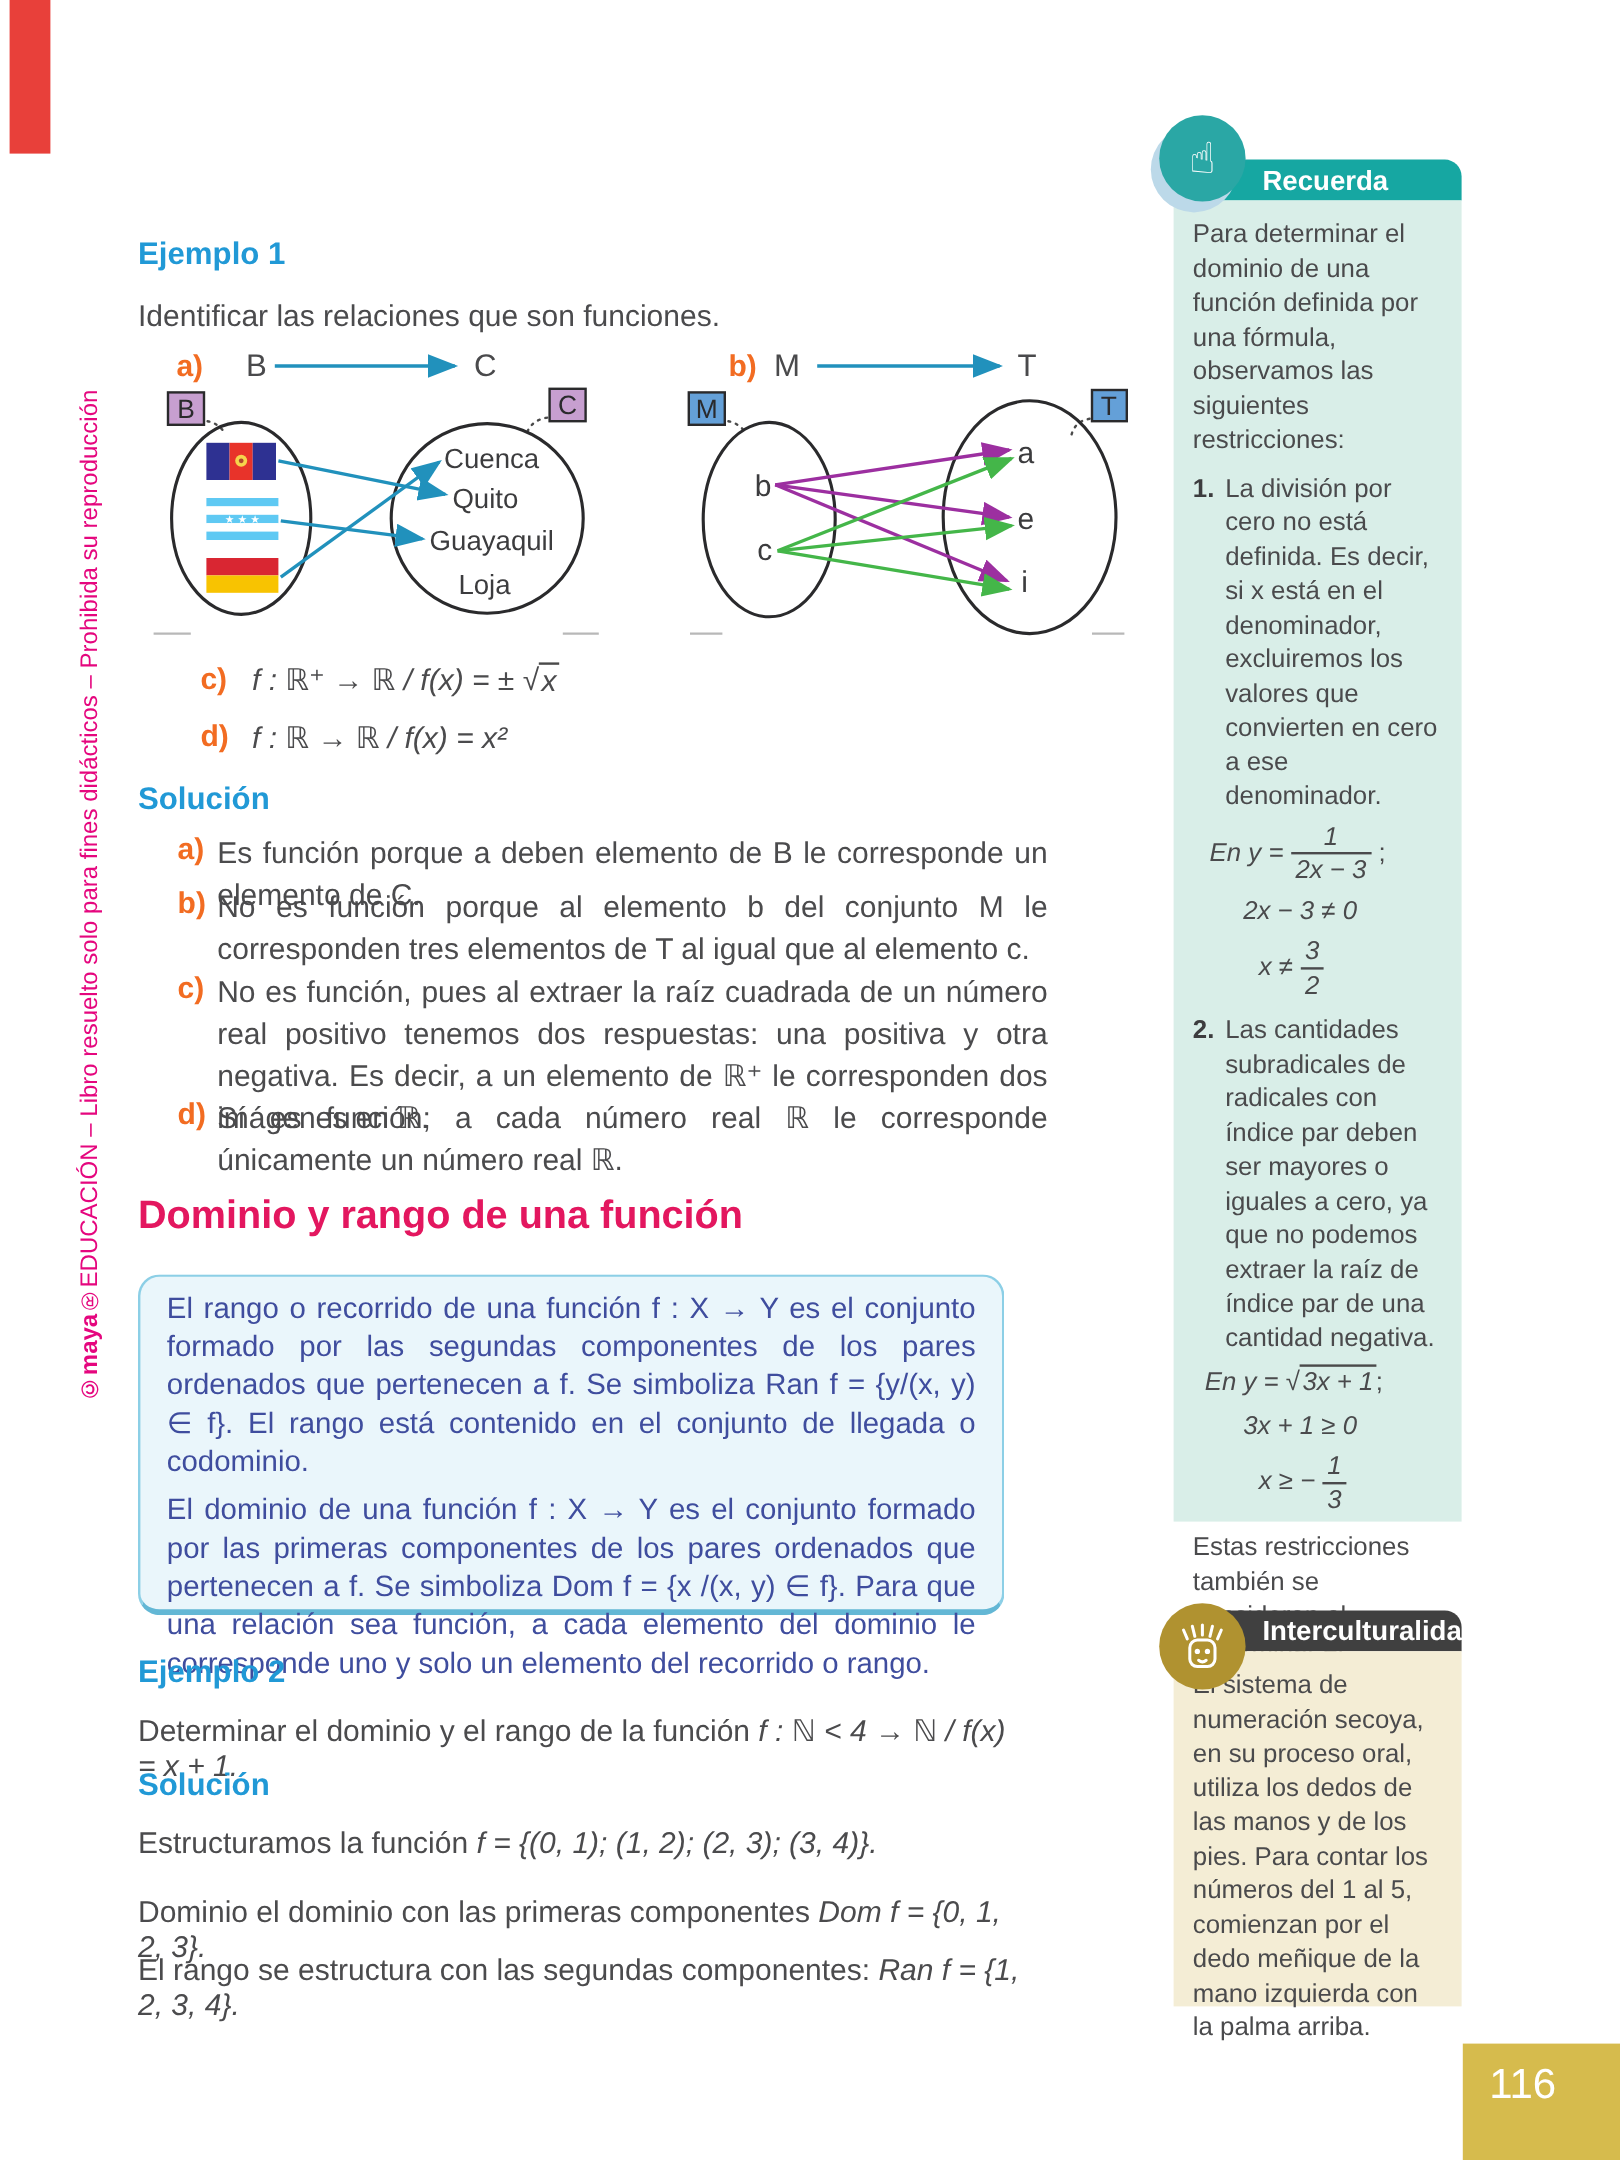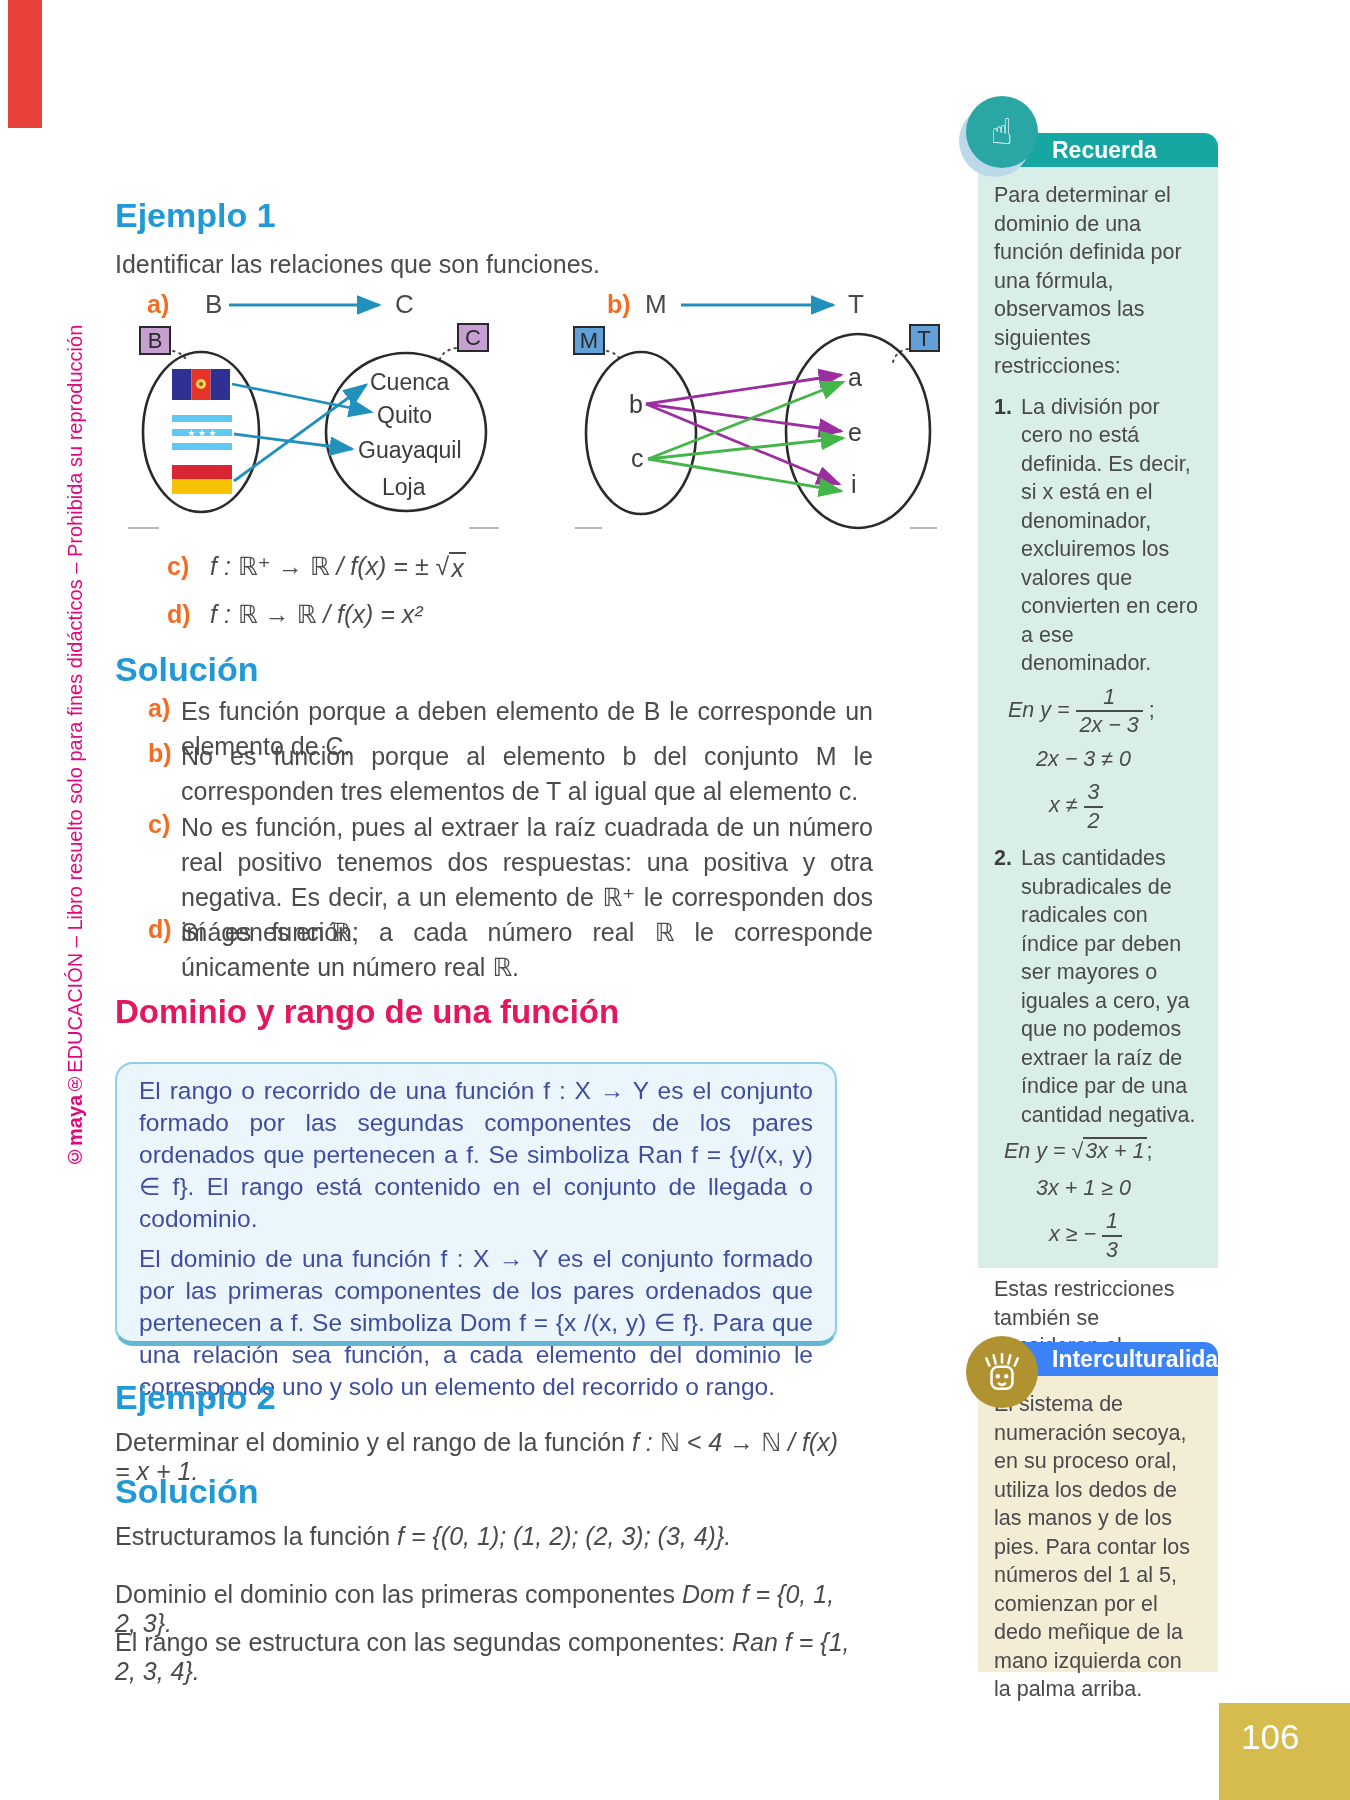--- a/index.html
+++ b/index.html
@@ -12,21 +12,21 @@
   
   .red-tab { left:8px; top:0; width:34px; height:128px; background:#e8403a; }
   .watermark {
     left:64px; top:408px; height:760px; width:40px;
     writing-mode:vertical-rl; transform:rotate(180deg);
     color:#e5067e; font-size:20px; white-space:nowrap;
   }
   .wm-brand { font-weight:700; }
 
   
-  .h-blue { color:#2199d6; font-size:34px; font-weight:600; }
+  .h-blue { color:#2199d6; font-size:26px; font-weight:600; }
   .bodytext { font-size:25px; color:#4b4b4d; }
   .math { font-style:italic; }
   .rad { border-top:2px solid #4a4a4a; padding:0 2px; }
 
   .item-row { display:flex; left:115px; width:725px; }
   .orange-label { color:#f26c22; font-weight:700; flex:none; }
   .c-label { width:43px; }
   .sol-label { width:33px; }
   .sol-text { text-align:justify; line-height:35px; }
 
@@ -38,21 +38,21 @@
     border-radius:18px; padding:11px 22px 8px; color:#3f4d9e;
   }
   .defbox p { margin:0 0 8px; font-size:24.5px; line-height:32px; text-align:justify; }
 
   
   .side-head {
     background:#16a7a2; color:#fff; font-weight:700; font-size:23px;
     height:34px; line-height:34px; border-radius:0 14px 0 0; padding-left:48px;
     left:1004px; width:166px;
   }
-  .side-head.gold { background:#3b82f6; }
+  .side-head.gold { background:#404040; }
   .icon-circle {
     width:72px; height:72px; border-radius:50%;
     display:flex; align-items:center; justify-content:center; z-index:2;
   }
   .remember-circle { left:966px; top:96px; background:#2aa7a5; box-shadow:-7px 9px 0 0 #bcd9e9; }
   .intercultural-circle { left:966px; top:1336px; background:#b09230; }
   .hand-glyph { color:#fff; font-size:36px; line-height:1; }
 
   .note-body {
     left:978px; width:240px; box-sizing:border-box; background:#d9eee8;
@@ -302,16 +302,16 @@
       <circle cx="16" cy="24" r="2.1" fill="#ffffff"></circle>
         <circle cx="24" cy="24" r="2.1" fill="#ffffff"></circle>
     </svg>
   </div>
   <div class="abs side-head gold" style="top:1342px;">Interculturalidad</div>
   <div class="abs note-body cream">
     <p>El sistema de numeración secoya, en su proceso oral, utiliza los dedos de las manos y de los pies. Para contar los números del 1 al 5, comienzan por el dedo meñique de la mano izquierda con la palma arriba.</p>
   </div>
 
   <div class="abs pagenum-box">
-    <div class="pagenum">106</div>
+    <div class="pagenum">116</div>
   </div>
 
 </div>
 
 </body></html>

